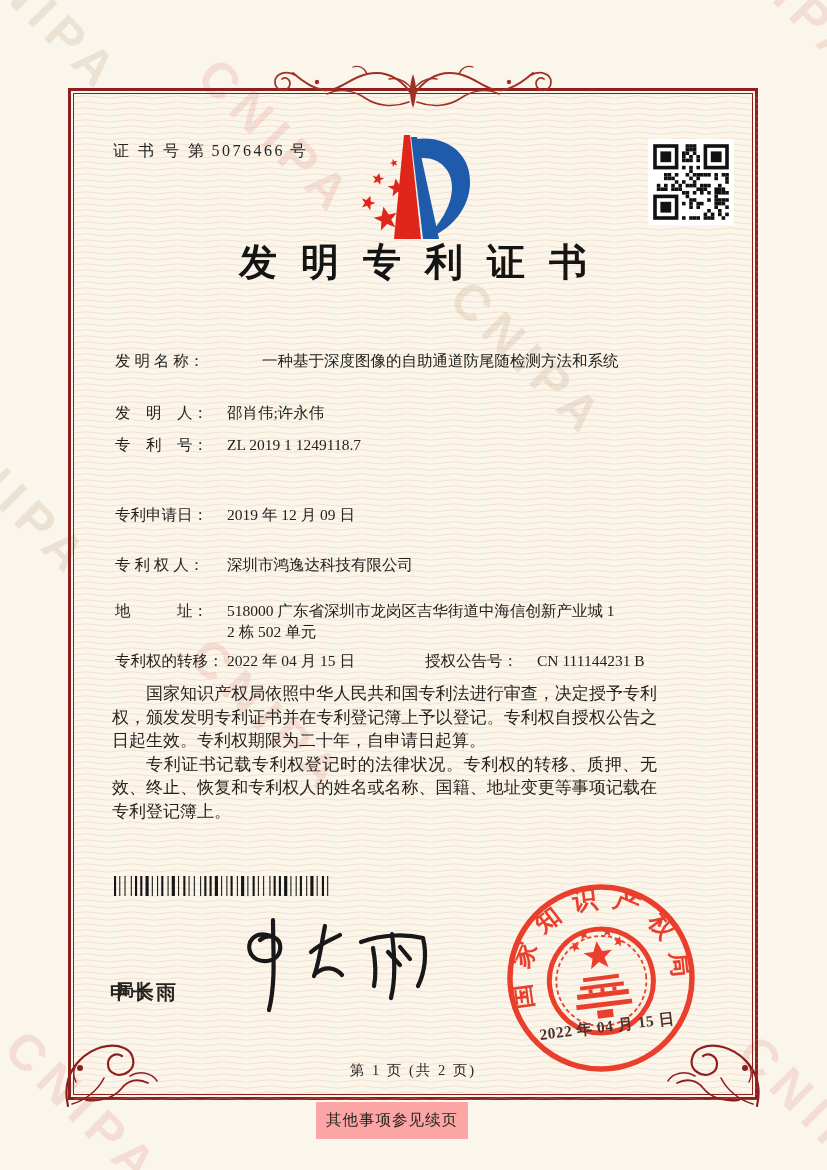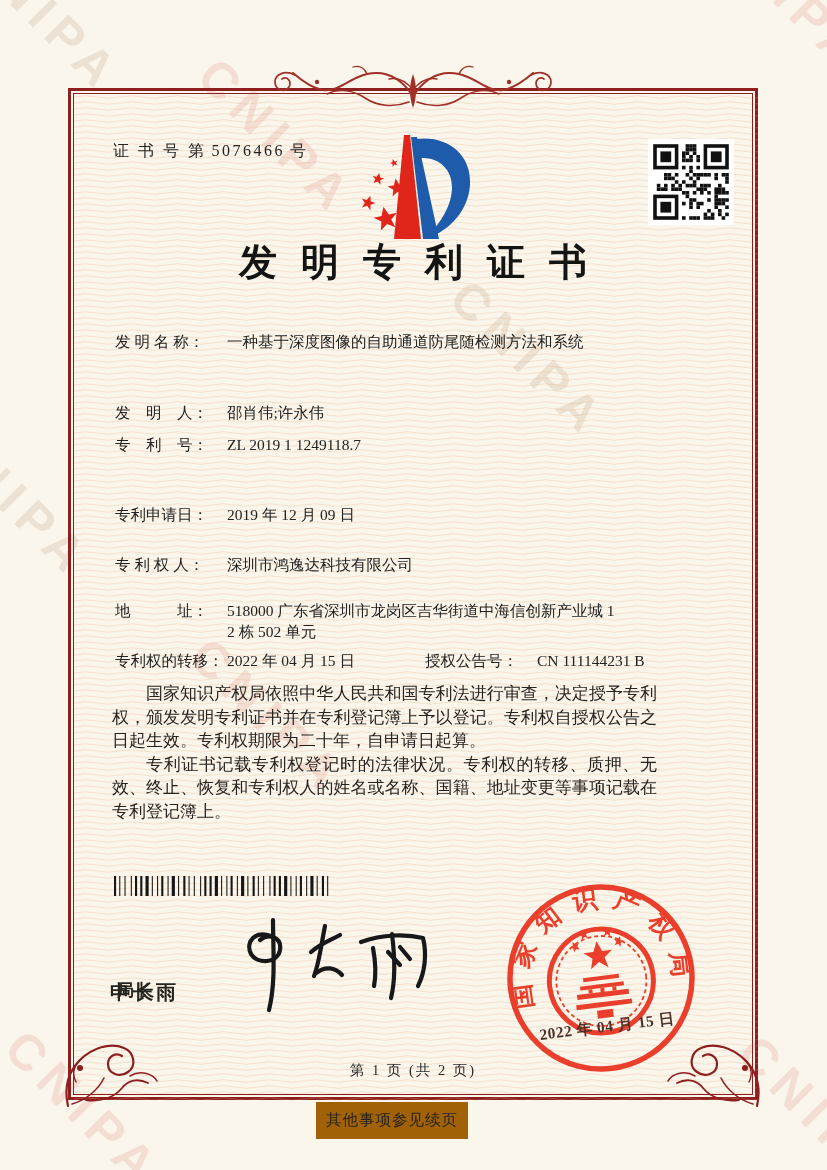--- a/index.html
+++ b/index.html
@@ -73,21 +73,21 @@
   .seal {
     position:absolute; left:503px; top:880px; width:196px; height:196px;
     transform:rotate(-7deg); mix-blend-mode:multiply; opacity:.94; z-index:4;
   }
   .page-num {
     position:absolute; left:68px; top:1061px; width:690px;
     text-align:center; font-size:14.5px; letter-spacing:2px; color:#2a2a28;
   }
   .cont-note {
     position:absolute; left:316px; top:1102px; width:152px; height:37px;
-    background:#a16207; display:flex; align-items:center; justify-content:center;
+    background:#fca5a5; display:flex; align-items:center; justify-content:center;
     font-size:15.5px; letter-spacing:1px; color:#26231f; z-index:2;
   }
 </style>
 </head>
 <body>
 
 <div class="wm wm-tan" style="left:-55px; top:-15px;">CNIPA</div>
 <div class="wm wm-pink" style="left:178px; top:108px;">CNIPA</div>
 <div class="wm wm-pink" style="left:690px; top:-35px;">CNIPA</div>
 <div class="wm wm-tan" style="left:430px; top:330px;">CNIPA</div>
@@ -283,21 +283,21 @@
           <rect x="62.8" y="12.4" width="10.8" height="10.8" fill="#111"></rect>
           <rect x="5.2" y="55.6" width="25.2" height="25.2" fill="#111"></rect>
           <rect x="8.8" y="59.2" width="18.0" height="18.0" fill="#fff"></rect>
           <rect x="12.4" y="62.8" width="10.8" height="10.8" fill="#111"></rect>
         </g>
     </svg>
   </div>
 
   <div class="doc-title">发明专利证书</div>
 
-  <div class="row" style="top:331px;">
+  <div class="row" style="top:350px;gap:35px;">
     <span class="flabel">发 明 名 称：</span>
     <span class="fvalue">一种基于深度图像的自助通道防尾随检测方法和系统</span>
   </div>
   <div class="row" style="top:402px;">
     <span class="flabel">发　明　人：</span>
     <span class="fvalue">邵肖伟;许永伟</span>
   </div>
   <div class="row" style="top:434px;">
     <span class="flabel">专　利　号：</span>
     <span class="fvalue">ZL 2019 1 1249118.7</span>

